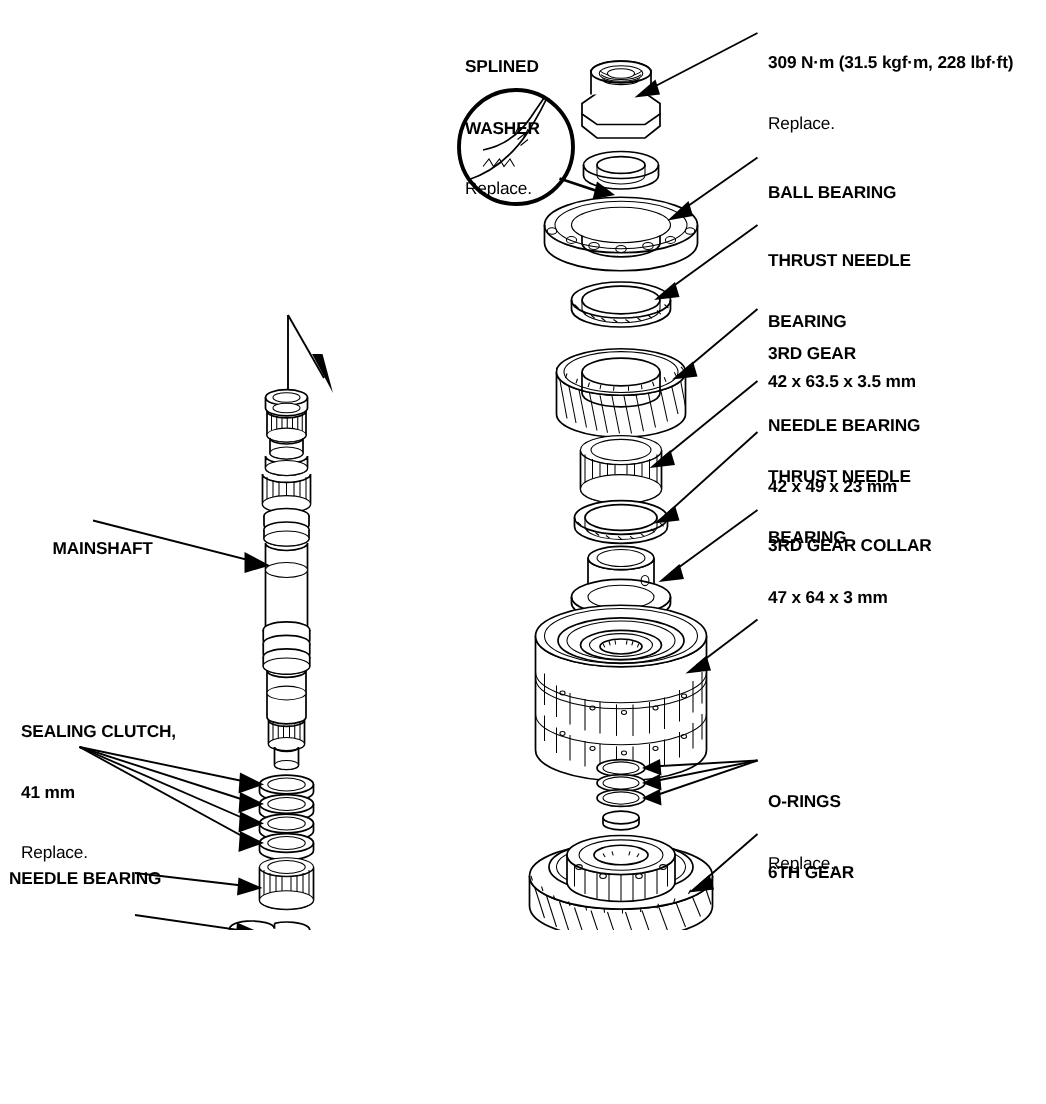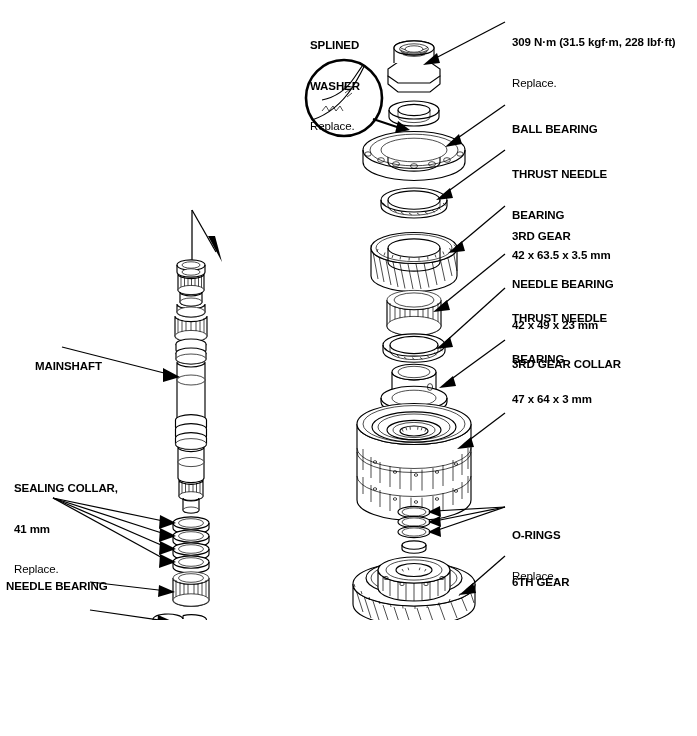--- a/index.html
+++ b/index.html
@@ -672,21 +672,21 @@
 
   <div class="label" style="left:463px; top:649px;">
     <div class="bold">4TH GEAR</div>
   </div>
 
   <div class="label" style="left:35px; top:333px;">
     <div class="bold">MAINSHAFT</div>
   </div>
 
   <div class="label" style="left:14px; top:455px;">
-    <div class="bold">SEALING COLLAR,</div>
+    <div class="bold">SEALING CLUTCH,</div>
     <div class="bold">41 mm</div>
     <div class="reg">Replace.</div>
   </div>
 
   <div class="label" style="left:6px; top:553px;">
     <div class="bold">NEEDLE BEARING</div>
     <div class="bold">32 x 40 x 23 mm</div>
   </div>
 
   <div class="label" style="left:55px; top:592px;">

